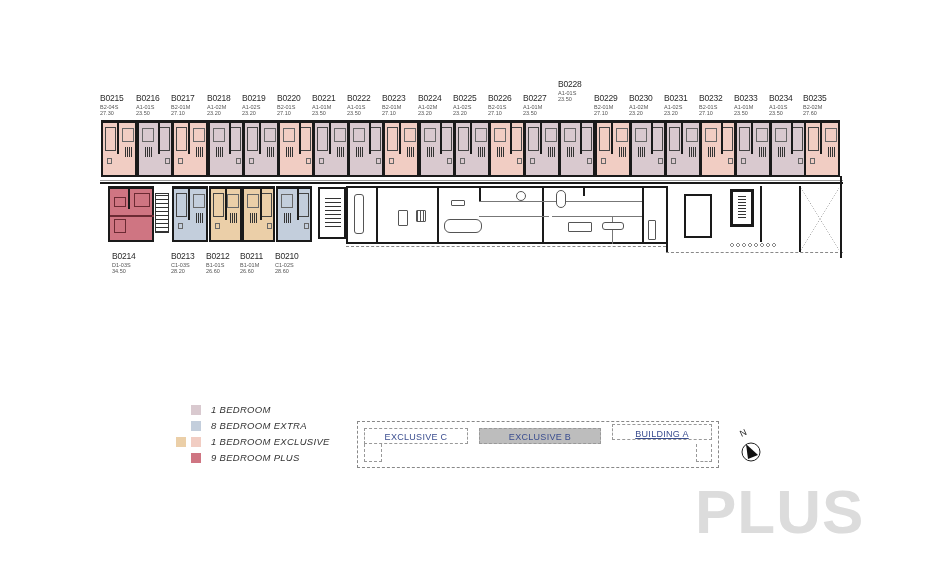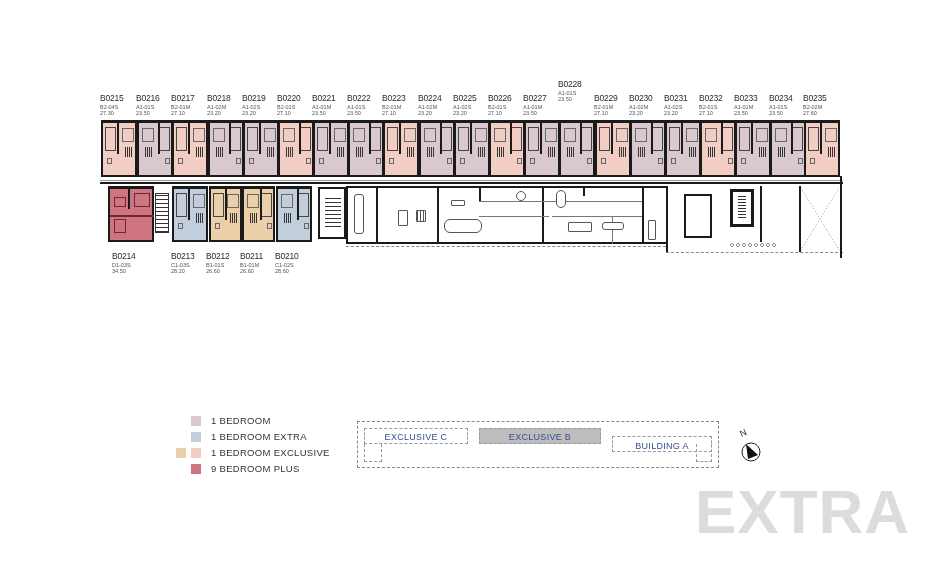--- a/index.html
+++ b/index.html
@@ -396,55 +396,55 @@
       <span class="type">B1-01M</span>
       <span class="area">26.60</span>
     </div>
     <div class="unit-label" style="left: 275px; top: 252px;">
       <span class="code">B0210</span>
       <span class="type">C1-02S</span>
       <span class="area">28.60</span>
     </div>
   </div>
 
-<div class="abs" style="left:174px;top:415px;width:170px;height:64px;">
+<div class="abs" style="left:174px;top:404px;width:170px;height:64px;font-style:italic;">
   <div class="legend-row" style="top:0;">
     <span class="legend-swatch" style="position:absolute;left:17px;background:#d9c9cf;"></span>
     <span class="legend-label">1 BEDROOM</span>
   </div>
   <div class="legend-row" style="top:16px;">
     <span class="legend-swatch" style="position:absolute;left:17px;background:#c3cedc;"></span>
-    <span class="legend-label">1 BEDROOM EXTRA</span>
+    <span class="legend-label">8 BEDROOM EXTRA</span>
   </div>
   <div class="legend-row" style="top:32px;">
     <span class="legend-swatch" style="position:absolute;left:2px;background:#ebcfa8;"></span>
     <span class="legend-swatch" style="position:absolute;left:17px;background:#f1cdc3;"></span>
     <span class="legend-label">1 BEDROOM EXCLUSIVE</span>
   </div>
   <div class="legend-row" style="top:48px;">
     <span class="legend-swatch" style="position:absolute;left:17px;background:#cf7582;"></span>
     <span class="legend-label">9 BEDROOM PLUS</span>
   </div>
 </div>
 
 <div class="abs" style="left:357px;top:421px;width:362px;height:47px;border:0.8px dashed #888;box-sizing:border-box;">
   <div class="bld" style="left:6px;top:6px;width:104px;height:16px;line-height:16px;">
     <span>EXCLUSIVE C</span>
   </div>
   <div class="abs" style="left:6px;top:22px;width:18px;height:18px;border:0.8px dashed #999;border-top:0;box-sizing:border-box;"></div>
   <div class="bld" style="left:121px;top:6px;width:122px;height:16px;line-height:16px;background:#bdbdbd;border-color:#999;">
     <span>EXCLUSIVE B</span>
   </div>
-  <div class="bld" style="left:254px;top:14px;width:100px;height:16px;line-height:18px;">
+  <div class="bld" style="left:254px;top:2px;width:100px;height:16px;line-height:18px;text-decoration:underline;">
     <span>BUILDING A</span>
   </div>
   <div class="abs" style="left:338px;top:22px;width:16px;height:18px;border:0.8px dashed #999;border-top:0;box-sizing:border-box;"></div>
 </div>
 
 <div class="abs" style="left:738px;top:430px;width:26px;height:34px;">
   <span style="position:absolute;left:2px;top:-2px;font-size:9px;color:#222;transform:rotate(-25deg);">N</span>
   <svg width="22" height="22" style="position:absolute;left:2px;top:11px;" viewBox="0 0 22 22">
     <circle cx="11" cy="11" r="9" fill="#fff" stroke="#222" stroke-width="1"></circle>
     <polygon points="6,3 18,14 8,18" fill="#111"></polygon>
   </svg>
 </div>
 
-<div class="watermark" style="left:695px;top:476px;">EXTRA</div>
+<div class="watermark" style="left:695px;top:476px;">PLUS</div>
 
 </body></html>

